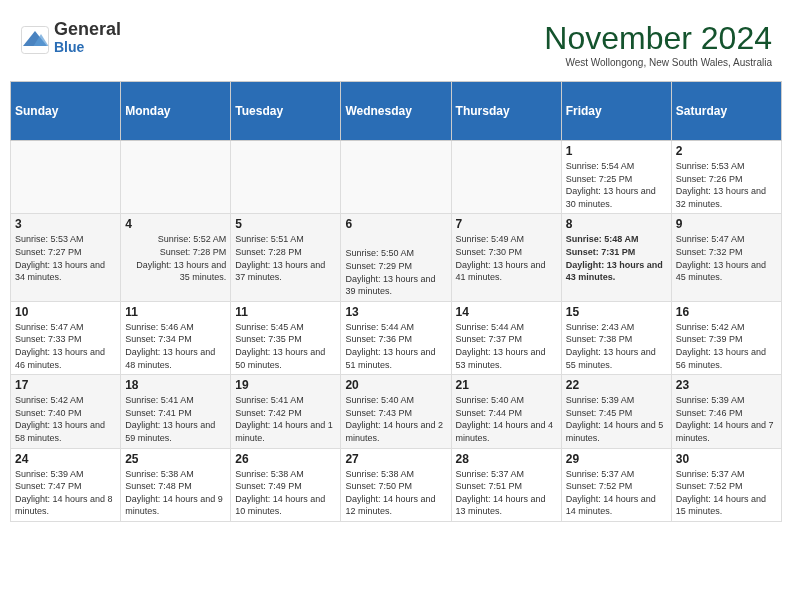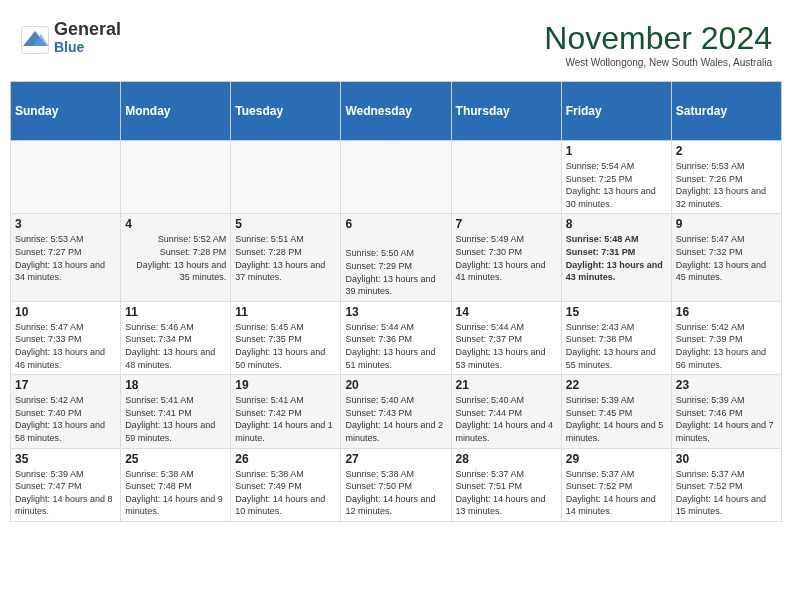--- a/index.html
+++ b/index.html
@@ -278,21 +278,21 @@
         </td>
         <td>
           <span class="day-num">23</span>
           <div class="day-info" style="white-space: pre-line;">Sunrise: 5:39 AM
 Sunset: 7:46 PM
 Daylight: 14 hours and 7 minutes.</div>
         </td>
       </tr>
       <tr>
         <td>
-          <span class="day-num">35</span>
+          <span class="day-num">24</span>
           <div class="day-info" style="white-space: pre-line;">Sunrise: 5:39 AM
 Sunset: 7:47 PM
 Daylight: 14 hours and 8 minutes.</div>
         </td>
         <td>
           <span class="day-num">25</span>
           <div class="day-info" style="white-space: pre-line;">Sunrise: 5:38 AM
 Sunset: 7:48 PM
 Daylight: 14 hours and 9 minutes.</div>
         </td>

